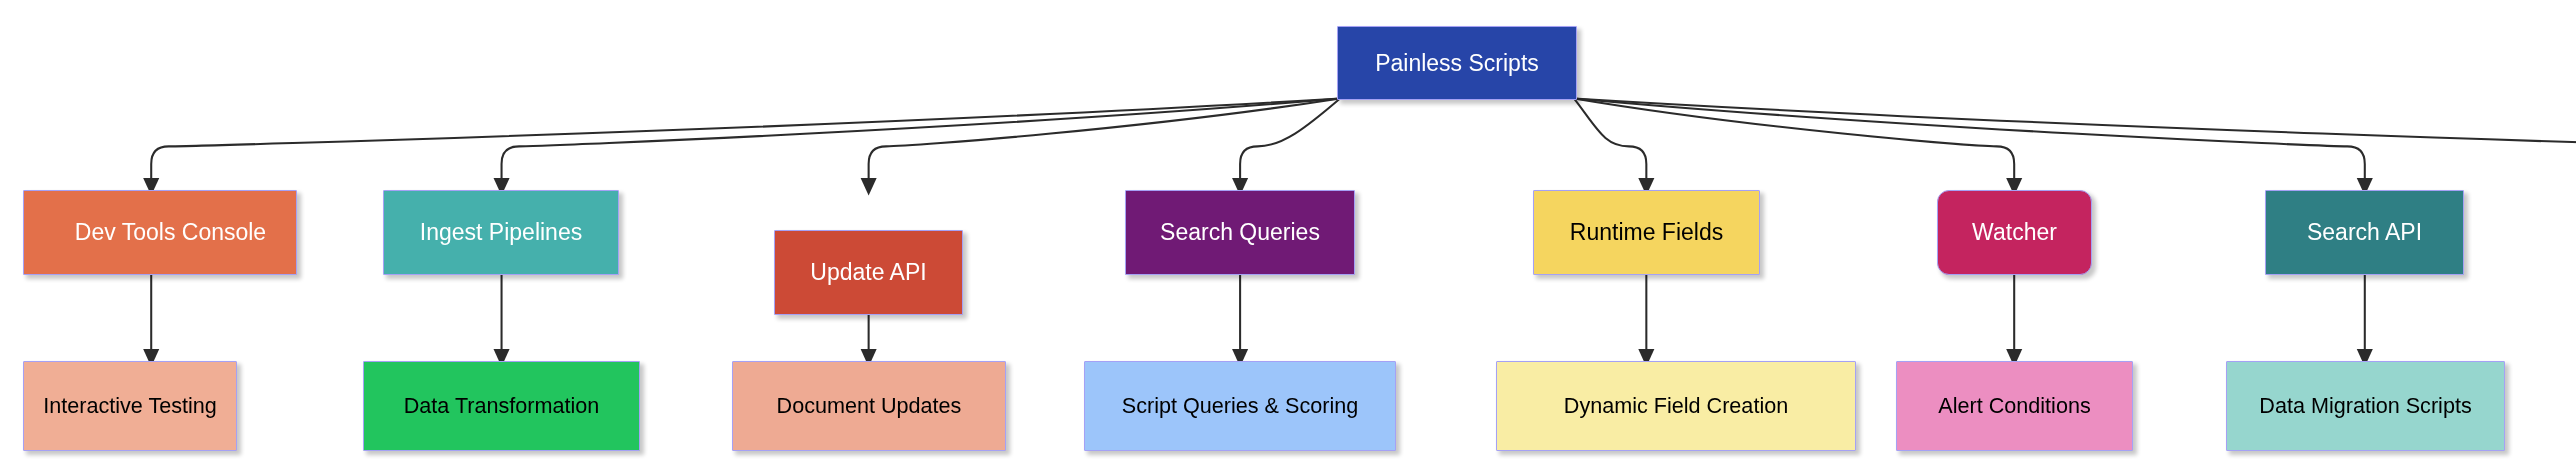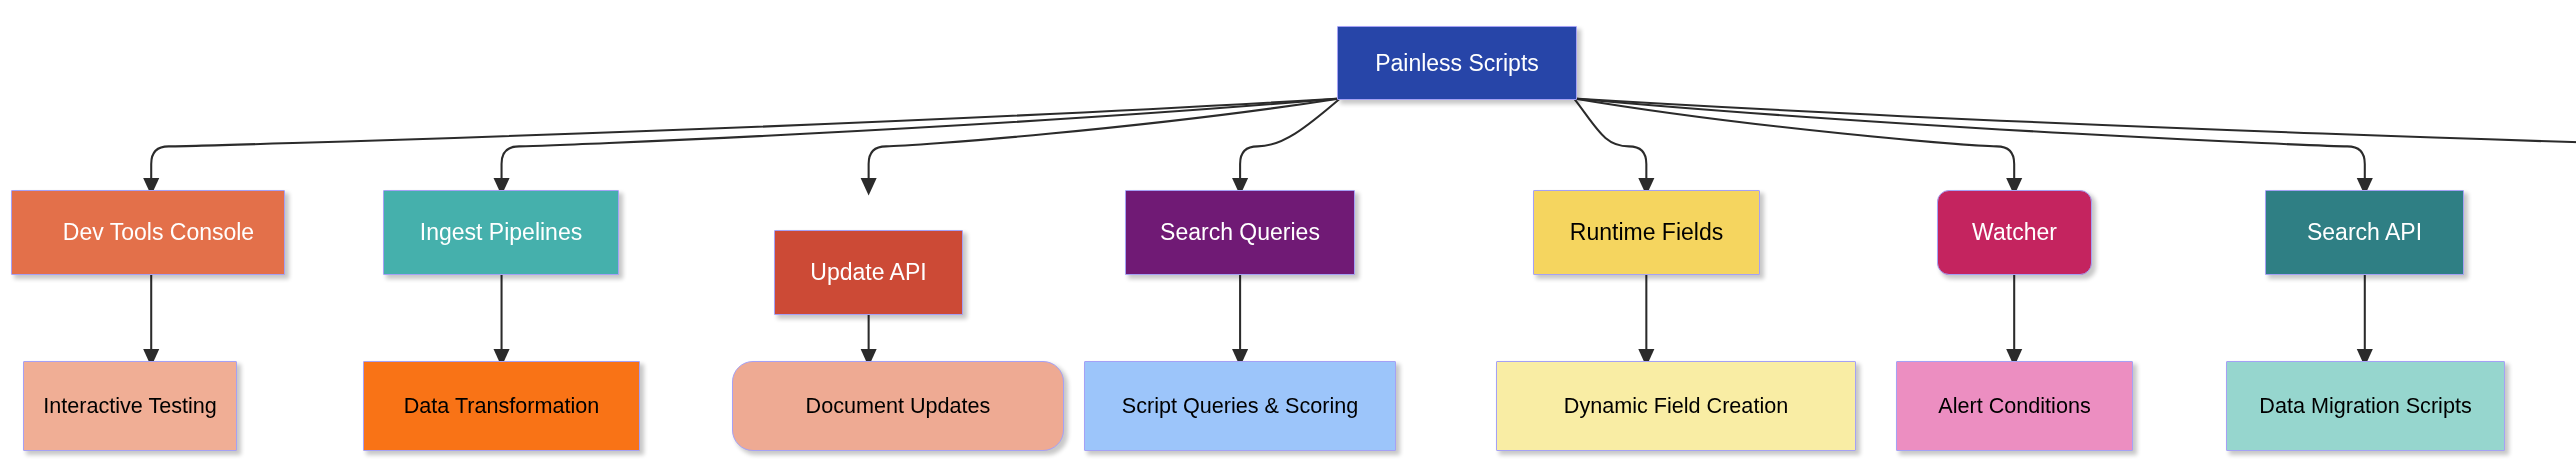--- a/index.html
+++ b/index.html
@@ -86,36 +86,36 @@
         <path d="M 4590 533 L 4590 694" marker-end="url(#arrowhead)"></path>
         <path d="M 5325 533 L 5325 694" marker-end="url(#arrowhead)"></path>
       </g>
   </svg>
 
   <div class="node root-node" id="root-node" style="left: 1337px; top: 26px; width: 240px; height: 74px; background: rgb(39, 69, 168); color: rgb(255, 255, 255); border-color: rgb(165, 161, 245);">
     <span class="node-label">Painless Scripts</span>
   </div>
 
   <div id="node-host">
-      <div class="node mid-node" style="left: 11px; top: 190px; width: 274px; height: 85px; background: rgb(227, 112, 74); color: rgb(255, 255, 255); border-color: rgb(165, 161, 245); padding-left: 21px;">
+      <div class="node mid-node" style="left: 23px; top: 190px; width: 274px; height: 85px; background: rgb(227, 112, 74); color: rgb(255, 255, 255); border-color: rgb(165, 161, 245); padding-left: 21px;">
         <span class="node-label">Dev Tools Console</span>
       </div>
       <div class="node leaf-node" style="left: 23px; top: 361px; width: 214px; height: 90px; background: rgb(240, 174, 149); color: rgb(0, 0, 0); border-color: rgb(165, 161, 245);">
         <span class="node-label">Interactive Testing</span>
       </div>
       <div class="node mid-node" style="left: 383px; top: 190px; width: 236px; height: 85px; background: rgb(69, 176, 172); color: rgb(255, 255, 255); border-color: rgb(165, 161, 245); justify-content: center;">
         <span class="node-label">Ingest Pipelines</span>
       </div>
-      <div class="node leaf-node" style="left: 363px; top: 361px; width: 277px; height: 90px; background: #f97316; color: rgb(0, 0, 0); border-color: rgb(165, 161, 245);">
+      <div class="node leaf-node" style="left: 363px; top: 361px; width: 277px; height: 90px; background: #22c55e; color: rgb(0, 0, 0); border-color: rgb(165, 161, 245);">
         <span class="node-label">Data Transformation</span>
       </div>
       <div class="node mid-node" style="left: 774px; top: 190px; width: 189px; height: 85px; background: rgb(204, 74, 54); color: rgb(255, 255, 255); border-color: rgb(165, 161, 245); margin-top: 40px;">
         <span class="node-label">Update API</span>
       </div>
-      <div class="node leaf-node" style="left: 732px; top: 361px; width: 332px; height: 90px; background: rgb(238, 170, 147); color: rgb(0, 0, 0); border-color: rgb(165, 161, 245); border-radius: 21px;">
+      <div class="node leaf-node" style="left: 732px; top: 361px; width: 274px; height: 90px; background: rgb(238, 170, 147); color: rgb(0, 0, 0); border-color: rgb(165, 161, 245);">
         <span class="node-label">Document Updates</span>
       </div>
       <div class="node mid-node" style="left: 1125px; top: 190px; width: 230px; height: 85px; background: #701a75; color: rgb(255, 255, 255); border-color: rgb(165, 161, 245);">
         <span class="node-label">Search Queries</span>
       </div>
       <div class="node leaf-node" style="left: 1084px; top: 361px; width: 312px; height: 90px; background: rgb(156, 197, 250); color: rgb(0, 0, 0); border-color: rgb(165, 161, 245);">
         <span class="node-label">Script Queries &amp; Scoring</span>
       </div>
       <div class="node mid-node" style="left: 1533px; top: 190px; width: 227px; height: 85px; background: rgb(245, 213, 95); color: rgb(0, 0, 0); border-color: rgb(165, 161, 245);">
         <span class="node-label">Runtime Fields</span>

